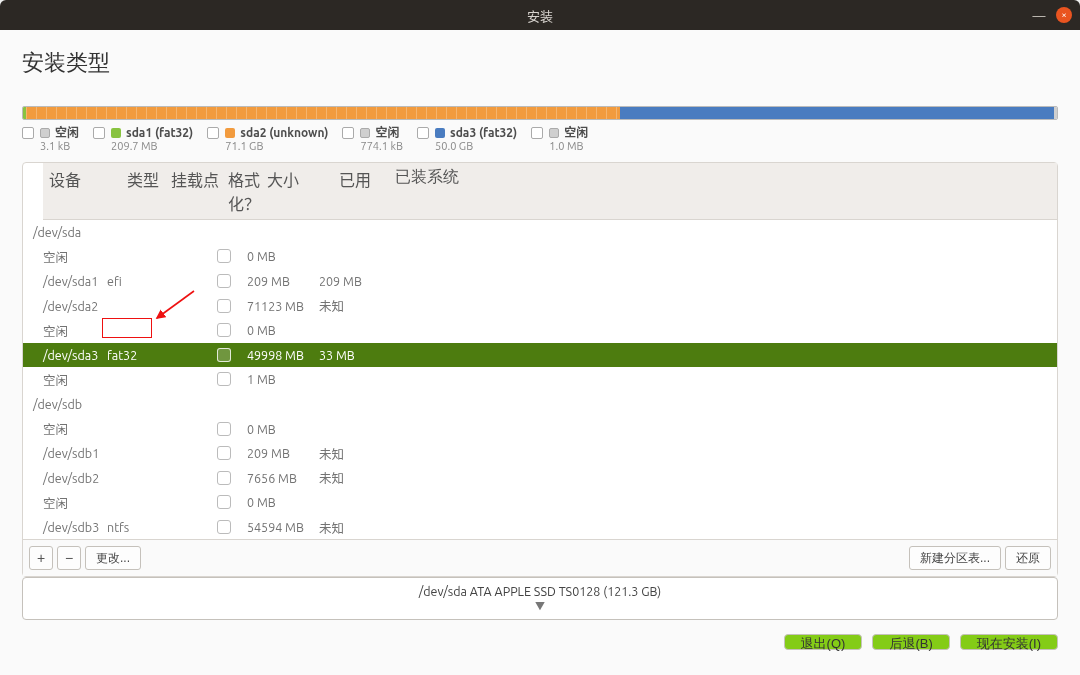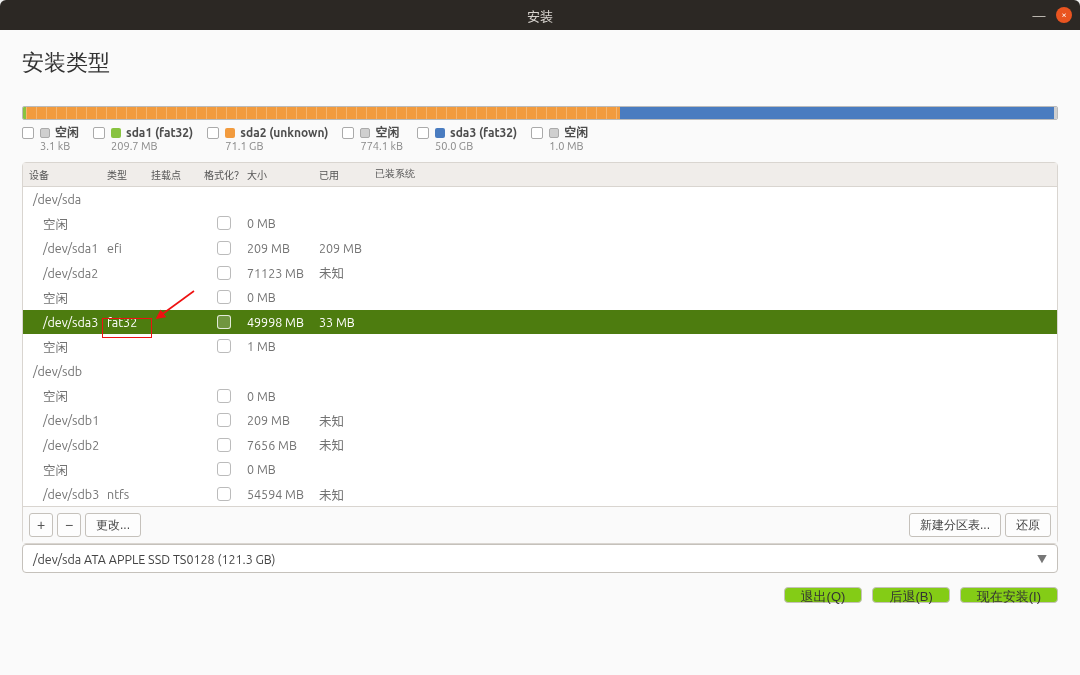--- a/index.html
+++ b/index.html
@@ -26,21 +26,21 @@
 .legend-text { display: flex; flex-direction: column; line-height: 1.2; }
 .legend-label { color: #4d4d4d; font-weight: 600; font-size: 12px; display:flex; align-items:center; gap:5px; }
 .swatch { width: 10px; height: 10px; border-radius: 2px; display:inline-block; }
 .sw-grey { background:#cfcfcf; border:1px solid #aaa; }
 .sw-green { background:#88c340; }
 .sw-orange { background:#f29b3e; }
 .sw-blue { background:#4a7cc0; }
 .legend-sub { color: #888; font-size: 11px; }
 
 .table-wrap { border: 1px solid #d9d5d0; border-radius: 4px; background: #fff; }
-.table-header { display: flex; background: #f0edea; border-bottom: 1px solid #d9d5d0; padding: 4px 6px; font-size: 10px; color: #555; }
+.table-header { display: flex; background: #f0edea; border-bottom: 1px solid #d9d5d0; padding: 4px 6px; font-size: 16px; color: #555; margin-left: 20px; }
 .col-device { width: 78px; }
 .col-type { width: 44px; }
 .col-mount { width: 50px; }
 .col-format { width: 46px; text-align:center; }
 .col-size { width: 72px; }
 .col-used { width: 56px; }
 .col-system { flex: 1; font-family: Liberation Serif, serif; }
 
 .table-body { max-height: 320px; overflow-y: auto; }
 .row { display: flex; align-items: center; padding: 3px 6px; font-size: 12.5px; color: #737373; height: 24.6px; }
@@ -53,21 +53,21 @@
 
 .annot-box { position:absolute; border:1.5px solid #e11; pointer-events:none; }
 .arrow { position:absolute; pointer-events:none; }
 
 .table-footer { display: flex; align-items: center; padding: 6px; gap: 4px; border-top: 1px solid #d9d5d0; background:#fafafa; }
 .sq-btn { width: 24px; height: 24px; border: 1px solid #c5c1bb; border-radius: 3px; background: #fdfdfd; font-size: 14px; color: #555; display:flex; align-items:center; justify-content:center; cursor:pointer; }
 .txt-btn { height: 24px; padding: 0 10px; border: 1px solid #c5c1bb; border-radius: 3px; background: #fdfdfd; font-size: 12px; color: #444; cursor:pointer; }
 .spacer { flex: 1; }
 
 .bootloader-label { font-size: 13px; color: #333; margin: 10px 0 6px 2px; }
-.select { border: 1px solid #c5c1bb; border-radius: 4px; background: #fff; padding: 6px 10px; font-size: 12.5px; color: #444; display:flex; align-items:center; justify-content:space-between; cursor:pointer; }
+.select { border: 1px solid #c5c1bb; border-radius: 4px; background: #fff; padding: 6px 10px; font-size: 12.5px; color: #444; display:flex; align-items:center; justify-content:space-between; cursor:pointer;flex-direction:column; }
 .select .caret { font-size: 10px; color: #777; }
 
 .footer-bar { display:flex; justify-content:flex-end; gap:10px; padding: 14px 0 4px 0; }
 .footer-btn { height: 16px; padding: 0 16px; border: 1px solid #c5c1bb; border-radius: 4px; background: #84cc16; font-size: 13px; color:#333; cursor:pointer; }
 
 .rel { position: relative; }
 </style>
 </head>
 <body>
 

